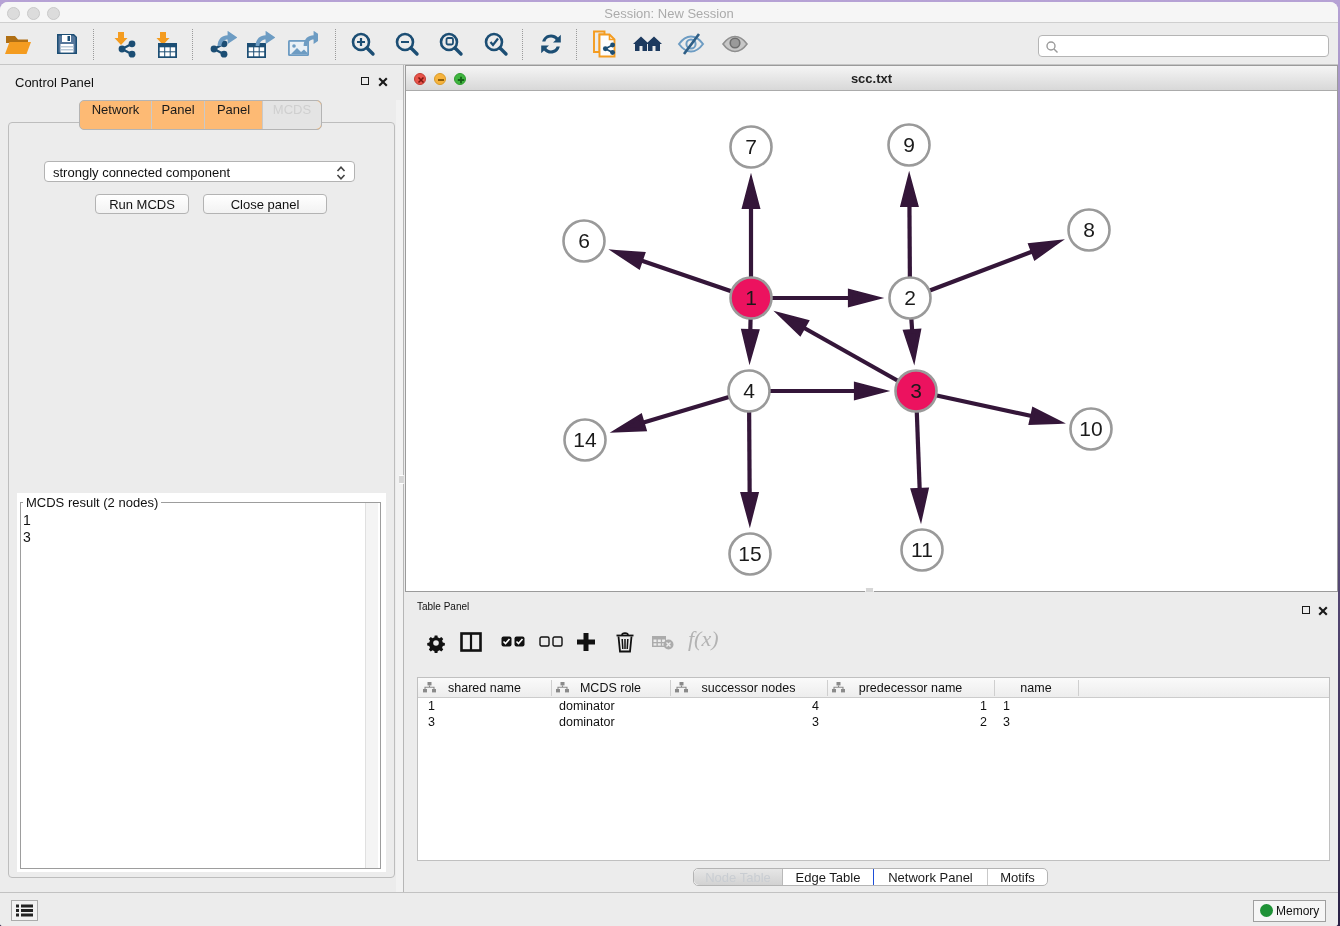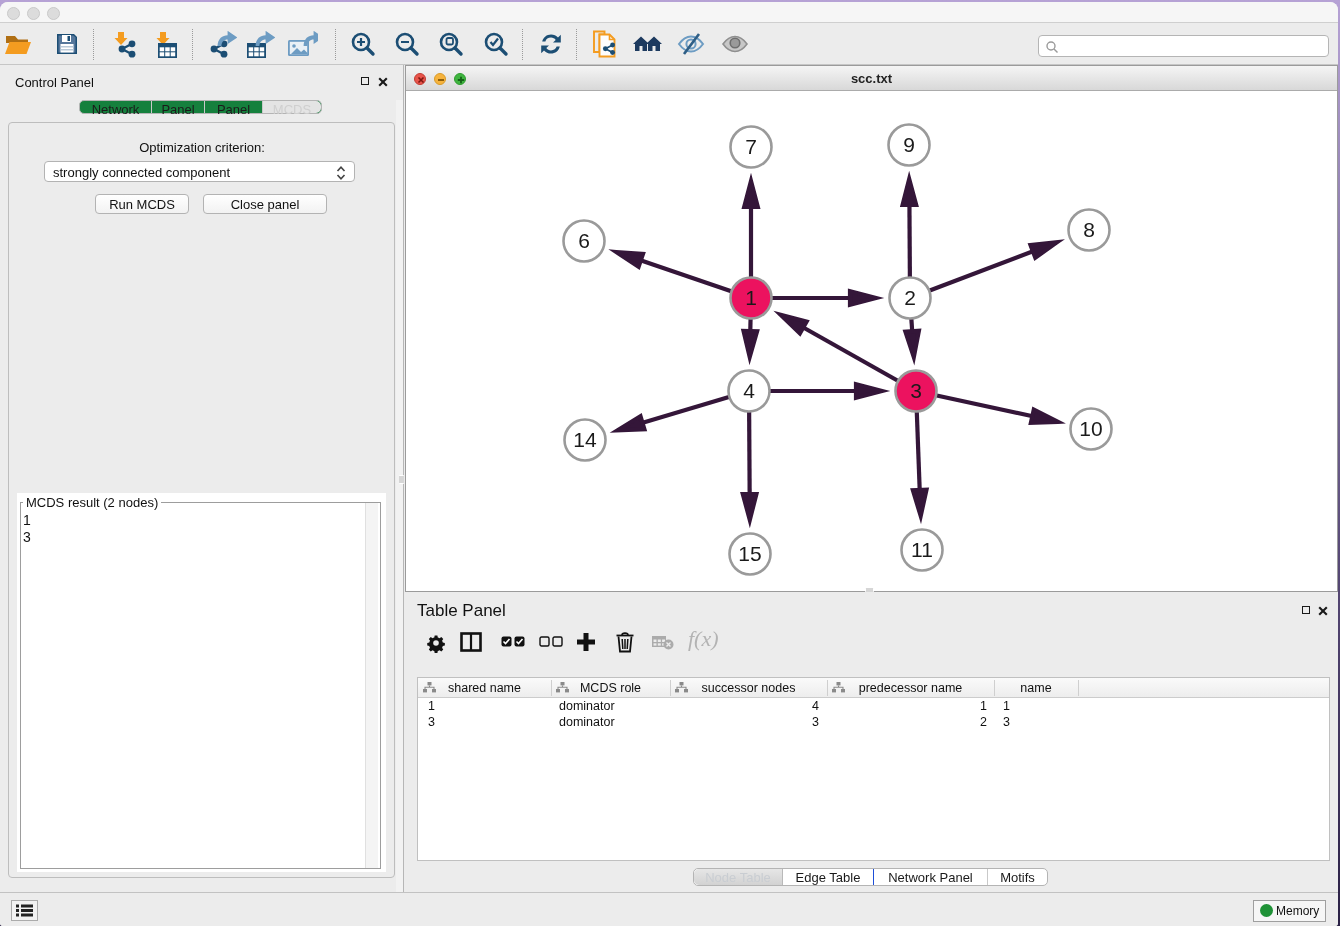--- a/index.html
+++ b/index.html
@@ -11,58 +11,59 @@
 #toolbar { position:absolute; left:0; top:22px; width:100%; height:41px; background:#ececec; border-bottom:1px solid #c6c6c6; }
 .sep { position:absolute; top:5px; height:31px; width:0; border-left:1px dotted #9a9a9a; }
 .tbi { position:absolute; top:7px; }
 #searchbox { position:absolute; left:1038px; top:11px; width:291px; height:22px; background:#fff; border:1px solid #b5b5b5; border-radius:4px; }
 
 #cpanel { position:absolute; left:0; top:63px; width:404px; height:829px; background:#ececec; border-right:1px solid #b6b6b6; }
 #cphead { position:absolute; left:15px; top:10px; font-size:13px; color:#111; }
 .flbtn { position:absolute; top:12px; width:8px; height:8px; border:1.4px solid #1a1a1a; }
 .xbtn { position:absolute; top:12px; }
 #cpbox { position:absolute; left:8px; top:57px; width:387px; height:756px; border:1px solid #bdbdbd; border-radius:4px; }
-#cptabs { position:absolute; left:79px; top:35px; height:14px; border:1px solid #b4b4b4; border-radius:5px; background:#15803d; display:flex; z-index:5; }
+#cptabs { position:absolute; left:79px; top:35px; height:30px; border:1px solid #b4b4b4; border-radius:5px; background:#fdba74; display:flex; z-index:5; }
 .cptab { font-size:13px; color:#1a1a1a; text-align:center; line-height:18px; }
 #optlabel { position:absolute; left:0; top:75px; width:404px; text-align:center; font-size:13px; color:#111; }
 #dropdown { position:absolute; left:44px; top:96px; width:311px; height:21px; background:#fff; border:1px solid #b3b3b3; border-radius:4px; font-size:13px; color:#111; line-height:21px; padding-left:8px; }
 .btn { position:absolute; top:129px; height:20px; background:linear-gradient(#ffffff,#f2f2f2); border:1px solid #b3b3b3; border-radius:4px; font-size:13px; color:#111; text-align:center; line-height:19px; }
 #mcdsbox { position:absolute; left:17px; top:428px; width:369px; height:379px; background:#fff; }
 #mcdsborder { position:absolute; left:3px; top:9px; width:361px; height:367px; border:1px solid #9d9d9d; }
 #mcdslabel { position:absolute; left:6px; top:2px; background:#fff; padding:0 3px; font-size:13px; color:#111; }
 #mcdstext { position:absolute; left:6px; top:19px; font-size:14px; color:#111; line-height:17px; }
 #mcdssb { position:absolute; right:8px; top:10px; width:13px; height:365px; background:#f4f4f4; border-left:1px solid #e0e0e0; }
 
 #netwin { position:absolute; left:405px; top:63px; width:933px; height:527px; background:#fff; border:1px solid #9b9b9b; border-top:none; }
 #nettitle { position:absolute; left:0; top:0; width:100%; height:26px; background:linear-gradient(#f5f5f5,#d8d8d8); border-bottom:1px solid #ababab; border-top:1px solid #9b9b9b; }
 #nettitle span { display:block; text-align:center; font-size:13px; font-weight:bold; color:#222; margin-top:5px; }
 .mac { position:absolute; top:7px; width:12px; height:12px; border-radius:50%; }
 
 #tpanel { position:absolute; left:405px; top:592px; width:933px; height:300px; background:#ececec; }
-#tphead { position:absolute; left:12px; top:7px; font-size:17px; color:#111; }
+#tphead { position:absolute; left:12px; top:7px; font-size:10px; color:#111; }
 #tptools { position:absolute; left:12px; top:30px; width:910px; height:40px;text-align:center; }
 #ttable { position:absolute; left:12px; top:83px; width:913px; height:184px; background:#fff; border:1px solid #c0c0c0; }
 #thead { position:absolute; left:0; top:0; width:100%; height:20px; background:linear-gradient(#fafafa,#ededed); border-bottom:1px solid #cccccc; }
 .th { position:absolute; top:0; height:20px; font-size:12.5px; color:#111; text-align:center; line-height:20px; }
 .thsep { position:absolute; top:2px; height:16px; width:0; border-left:1px solid #cfcfcf; }
 .td { position:absolute; font-size:12.5px; color:#111; height:17px; line-height:17px; }
 #btabs { position:absolute; left:288px; top:274px; height:18px; border:1px solid #b4b4b4; border-radius:5px; background:#fff; display:flex; }
 .btab { font-size:13px; color:#1a1a1a; text-align:center; line-height:18px; }
 
 #statusbar { position:absolute; left:0; top:890px; width:100%; height:34px; background:#ececec; border-top:1px solid #c2c2c2; }
 #memb { position:absolute; right:12px; top:7px; width:73px; height:22px; background:#f6f6f6; border:1px solid #9f9f9f; font-size:12px; color:#111; text-align:center; line-height:21px; }
 #listbtn { position:absolute; left:11px; top:7px; width:27px; height:21px; background:#f2f2f2; border:1px solid #ababab; }
 svg { display:block; }
 </style></head>
 <body>
 <div id="win">
   <div id="titlebar">
     <div class="tl" style="left:7px"></div>
       <div class="tl" style="left:27px"></div>
       <div class="tl" style="left:47px"></div>
+    <div id="title">Session: New Session</div>
   </div>
   <div id="toolbar">
     <div class="tbi" style="left:4px;top:8px">
         <svg width="28" height="26" viewBox="0 0 28 26">
 <path d="M2 4 L11 4 L14 7.5 L24 7.5 L24 11 L2 11 Z" fill="#b06f14"></path>
 <path d="M1 22 L5.5 10 L27 10 L22.5 22 Z" fill="#f49c20"></path>
 </svg>
       </div>
       <div class="tbi" style="left:54px;top:7px">
         <svg width="26" height="26" viewBox="0 0 26 26">
@@ -241,21 +242,20 @@
         </svg>
       </div>
     <div id="cpbox"></div>
     <div style="position:absolute;left:396px;top:35px;width:7px;height:843px;background:#f2f2f2"></div>
     <div id="cptabs">
       <div class="cptab" style="width:72px;border-right:1px solid #c9c9c9">Network</div>
       <div class="cptab" style="width:53px;border-right:1px solid #c9c9c9">Panel</div>
       <div class="cptab" style="width:58px;border-right:1px solid #c9c9c9">Panel</div>
       <div class="cptab" style="width:58px;background:#e4e4e4;color:#cfcfcf;border-radius:0 5px 5px 0">MCDS</div>
     </div>
-    <div id="optlabel">Optimization criterion:</div>
     <div id="dropdown">strongly connected component
       <svg style="position:absolute;right:8px;top:4px" width="10" height="14" viewBox="0 0 10 14">
           <path d="M1.5 5 L5 1.2 L8.5 5" fill="none" stroke="#444" stroke-width="1.6"></path>
           <path d="M1.5 9 L5 12.8 L8.5 9" fill="none" stroke="#444" stroke-width="1.6"></path>
         </svg>
     </div>
     <div class="btn" style="left:95px;width:94px">Run MCDS</div>
     <div class="btn" style="left:203px;width:124px">Close panel</div>
     <div id="mcdsbox">
       <div id="mcdsborder"></div>

